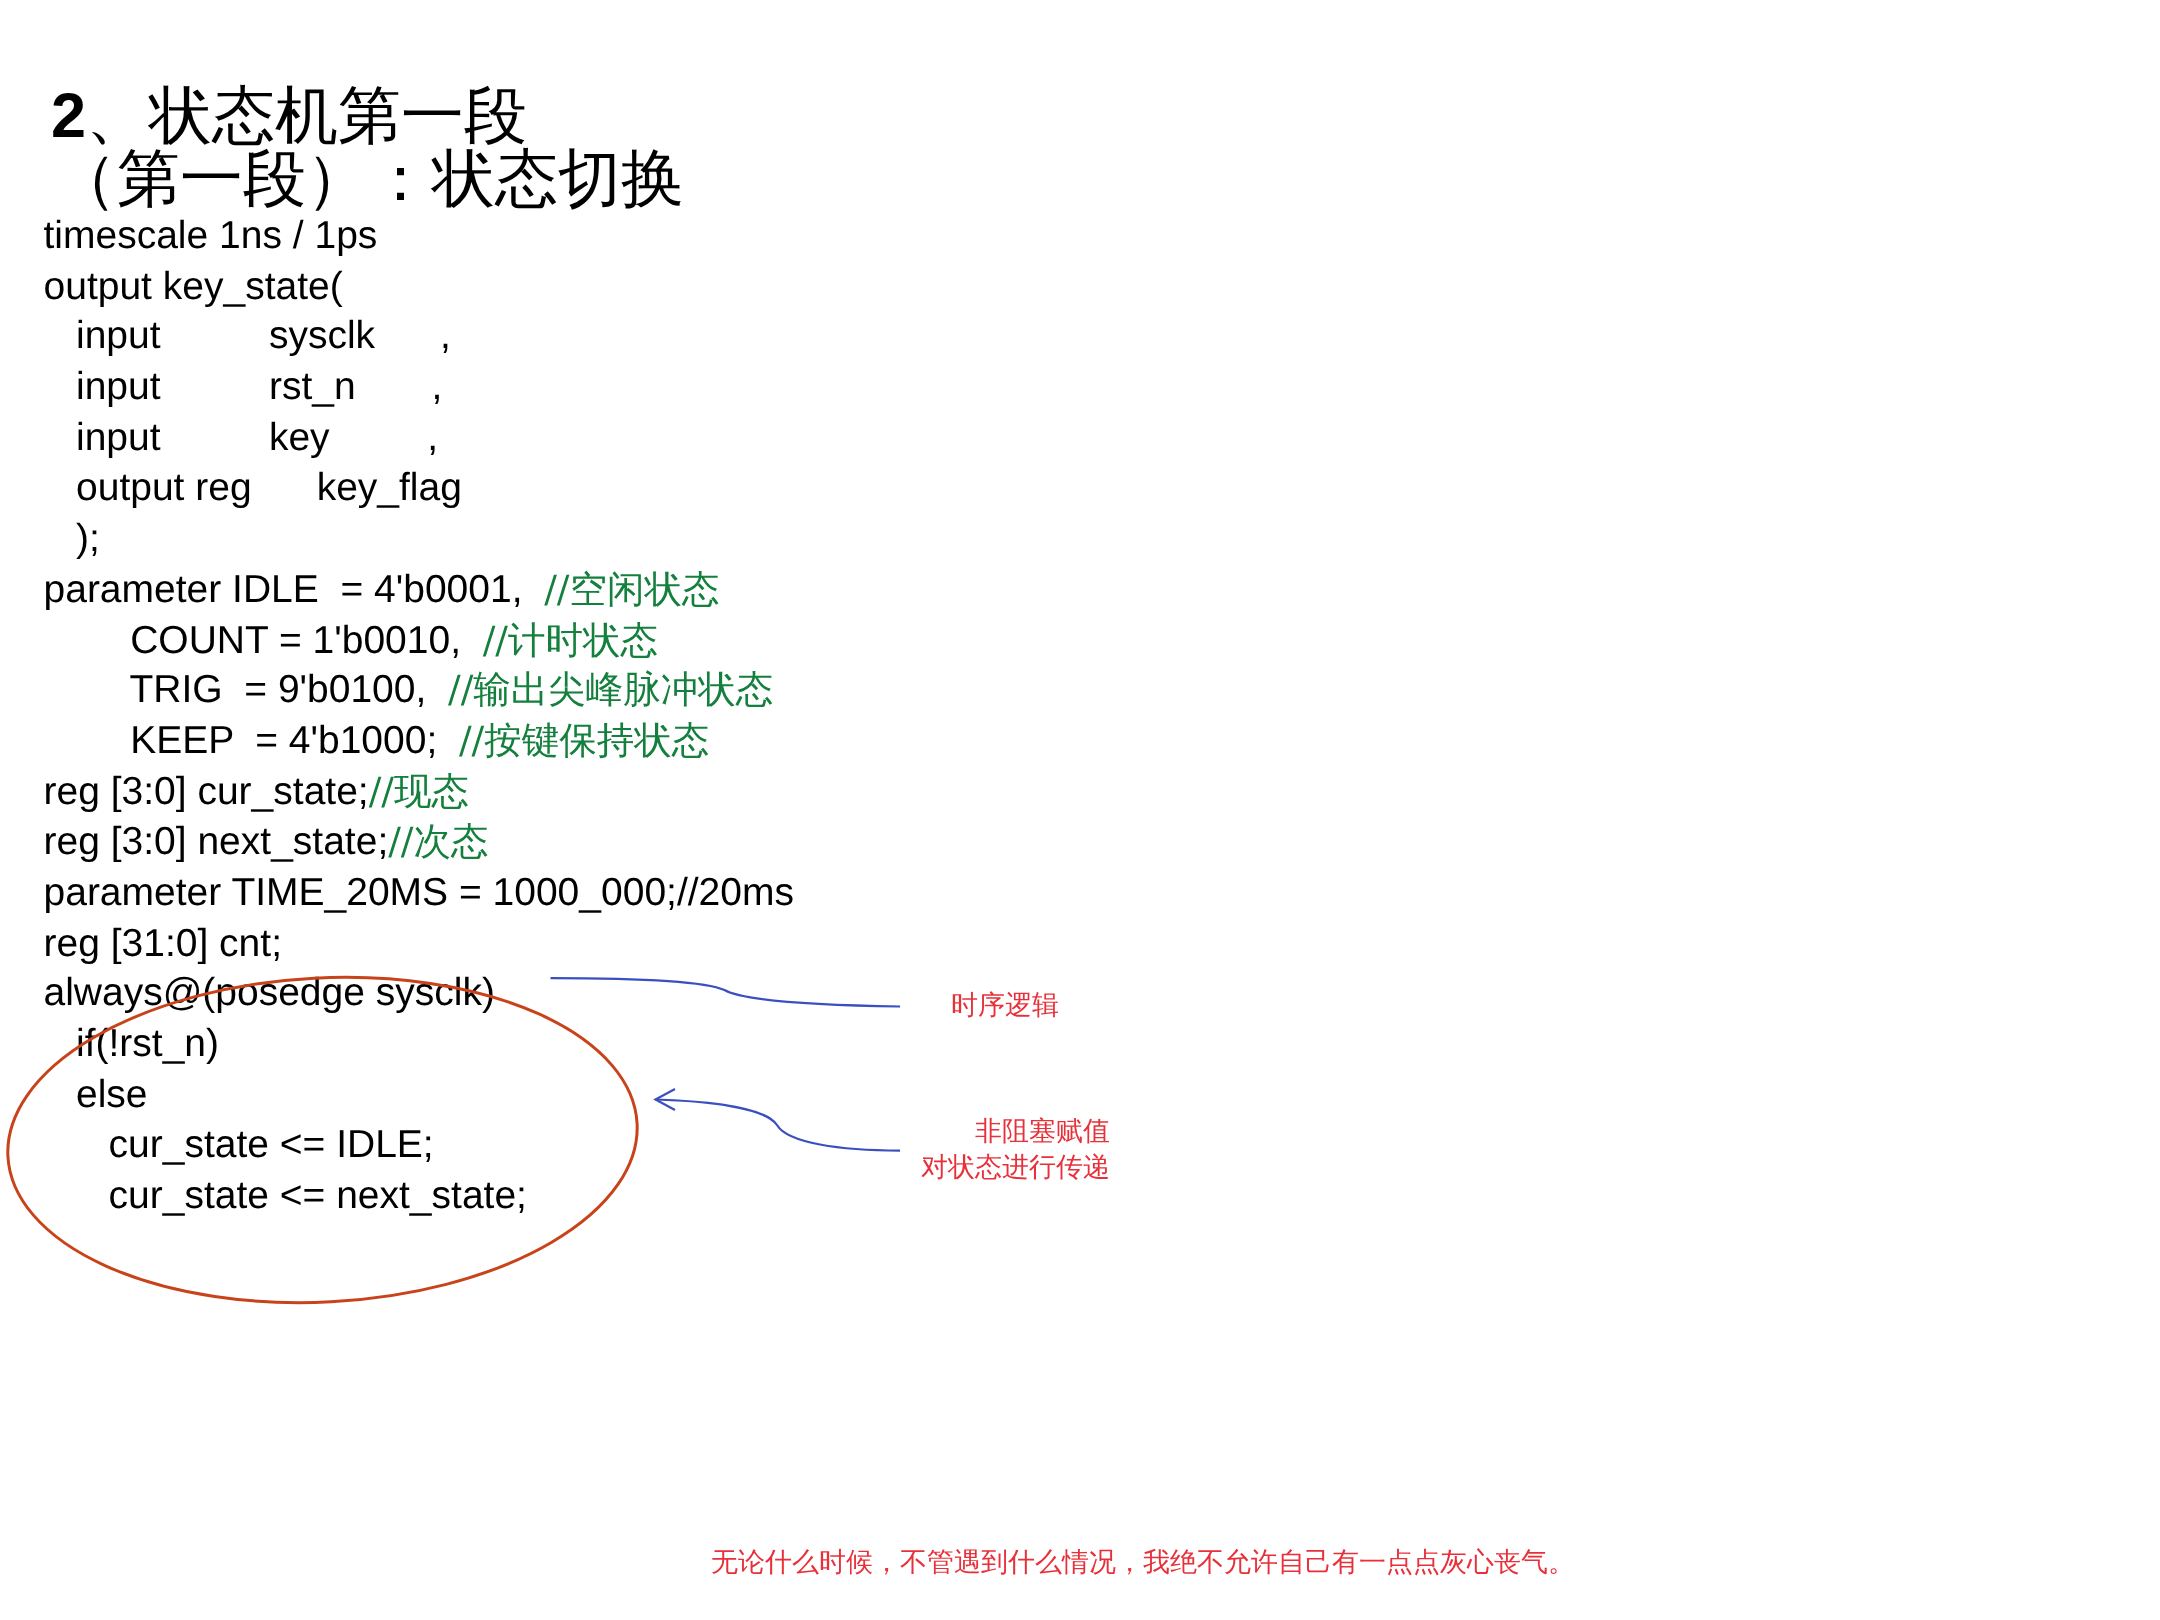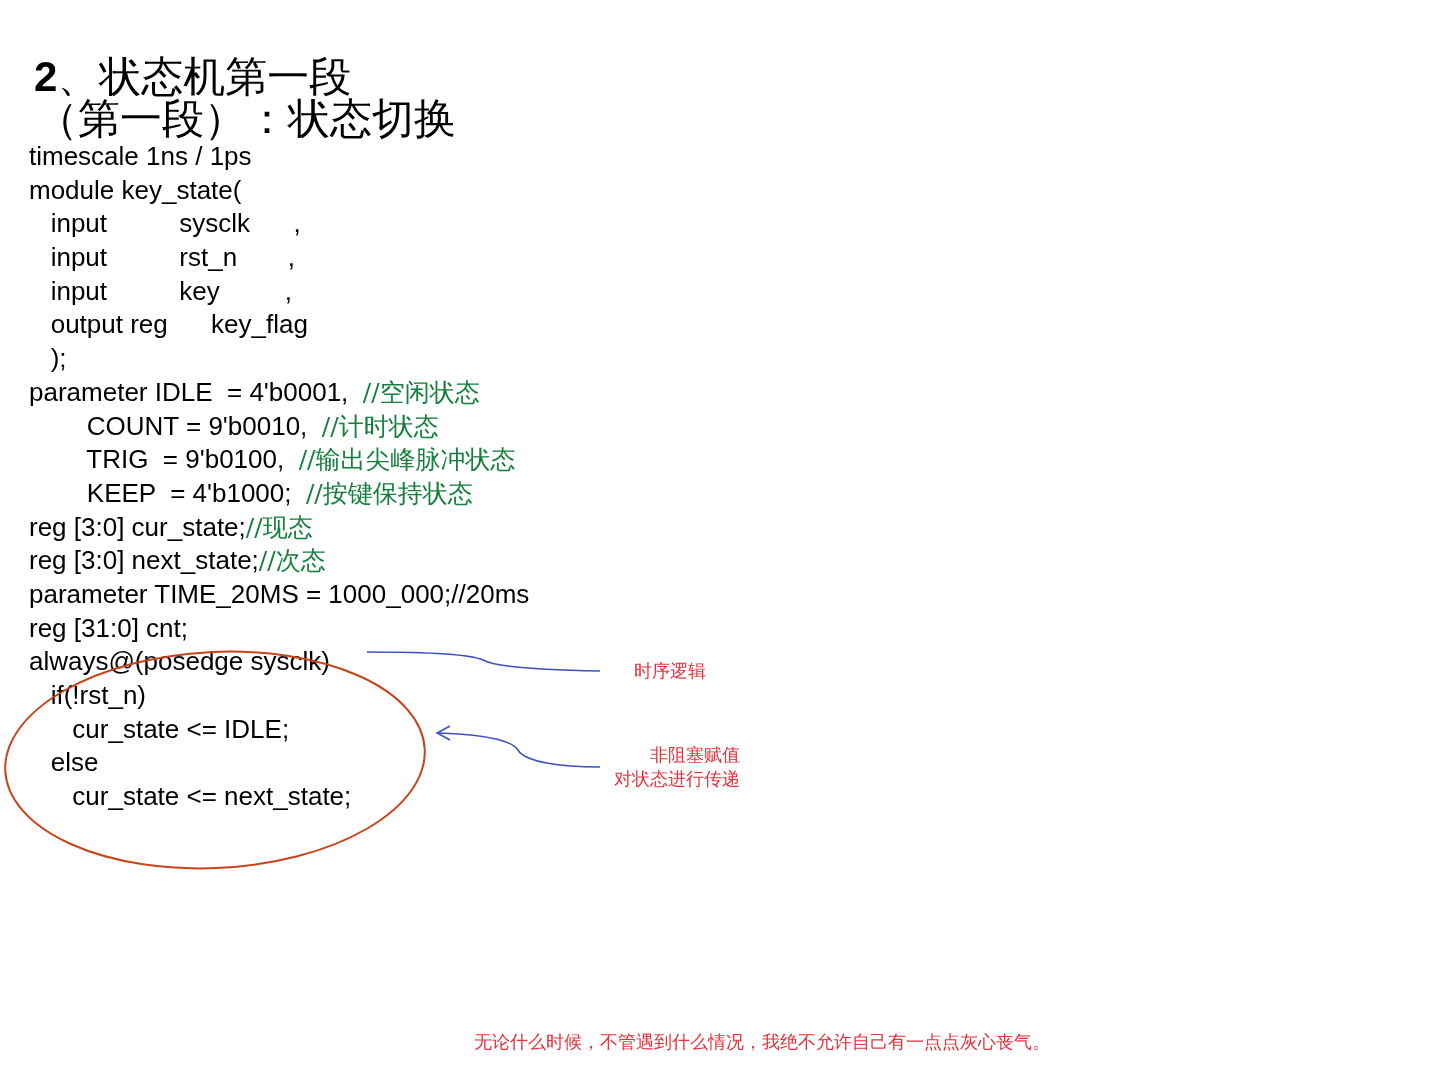--- a/index.html
+++ b/index.html
@@ -40,38 +40,38 @@
   svg.overlay { position: absolute; left: 0; top: 0; pointer-events: none; }
 </style>
 </head>
 <body>
 
 <div id="h1" class="heading"><span class="num">2</span><span>、状态机第一段</span></div>
 <div id="h2" class="heading">（第一段）：状态切换</div>
 
 <div class="code">
   <div class="code-line"><span>timescale 1ns / 1ps</span></div>
-  <div class="code-line"><span>module key_state(</span></div>
+  <div class="code-line"><span>output key_state(</span></div>
   <div class="code-line"><span>   input          sysclk      ,</span></div>
   <div class="code-line"><span>   input          rst_n       ,</span></div>
   <div class="code-line"><span>   input          key         ,</span></div>
   <div class="code-line"><span>   output reg      key_flag</span></div>
   <div class="code-line"><span>   );</span></div>
   <div class="code-line"><span>parameter IDLE  = 4'b0001,  </span><span class="cmt">//空闲状态</span></div>
-  <div class="code-line"><span>        COUNT = 9'b0010,  </span><span class="cmt">//计时状态</span></div>
+  <div class="code-line"><span>        COUNT = 1'b0010,  </span><span class="cmt">//计时状态</span></div>
   <div class="code-line"><span>        TRIG  = 9'b0100,  </span><span class="cmt">//输出尖峰脉冲状态</span></div>
   <div class="code-line"><span>        KEEP  = 4'b1000;  </span><span class="cmt">//按键保持状态</span></div>
   <div class="code-line"><span>reg [3:0] cur_state;</span><span class="cmt">//现态</span></div>
   <div class="code-line"><span>reg [3:0] next_state;</span><span class="cmt">//次态</span></div>
   <div class="code-line"><span>parameter TIME_20MS = 1000_000;//20ms</span></div>
   <div class="code-line"><span>reg [31:0] cnt;</span></div>
   <div class="code-line"><span>always@(posedge sysclk)</span></div>
   <div class="code-line"><span>   if(!rst_n)</span></div>
+  <div class="code-line"><span>   else</span></div>
   <div class="code-line"><span>      cur_state &lt;= IDLE;</span></div>
-  <div class="code-line"><span>   else</span></div>
   <div class="code-line"><span>      cur_state &lt;= next_state;</span></div>
 </div>
 
 <svg class="overlay" width="1440" height="1080" viewBox="0 0 1440 1080">
   <ellipse cx="215" cy="760" rx="210" ry="108" transform="rotate(-3 215 760)" fill="none" stroke="#c8431a" stroke-width="2"></ellipse>
   <path d="M367 652 C 420 652, 470 654, 483 660 C 495 667, 540 670, 600 671" fill="none" stroke="#3a4fc0" stroke-width="1.5"></path>
   <path d="M437 733 C 470 734, 510 738, 518 750 C 525 762, 560 767, 600 767" fill="none" stroke="#3a4fc0" stroke-width="1.5"></path>
   <path d="M450 726 L437 733 L450 740" fill="none" stroke="#3a4fc0" stroke-width="1.5"></path>
 </svg>
 

